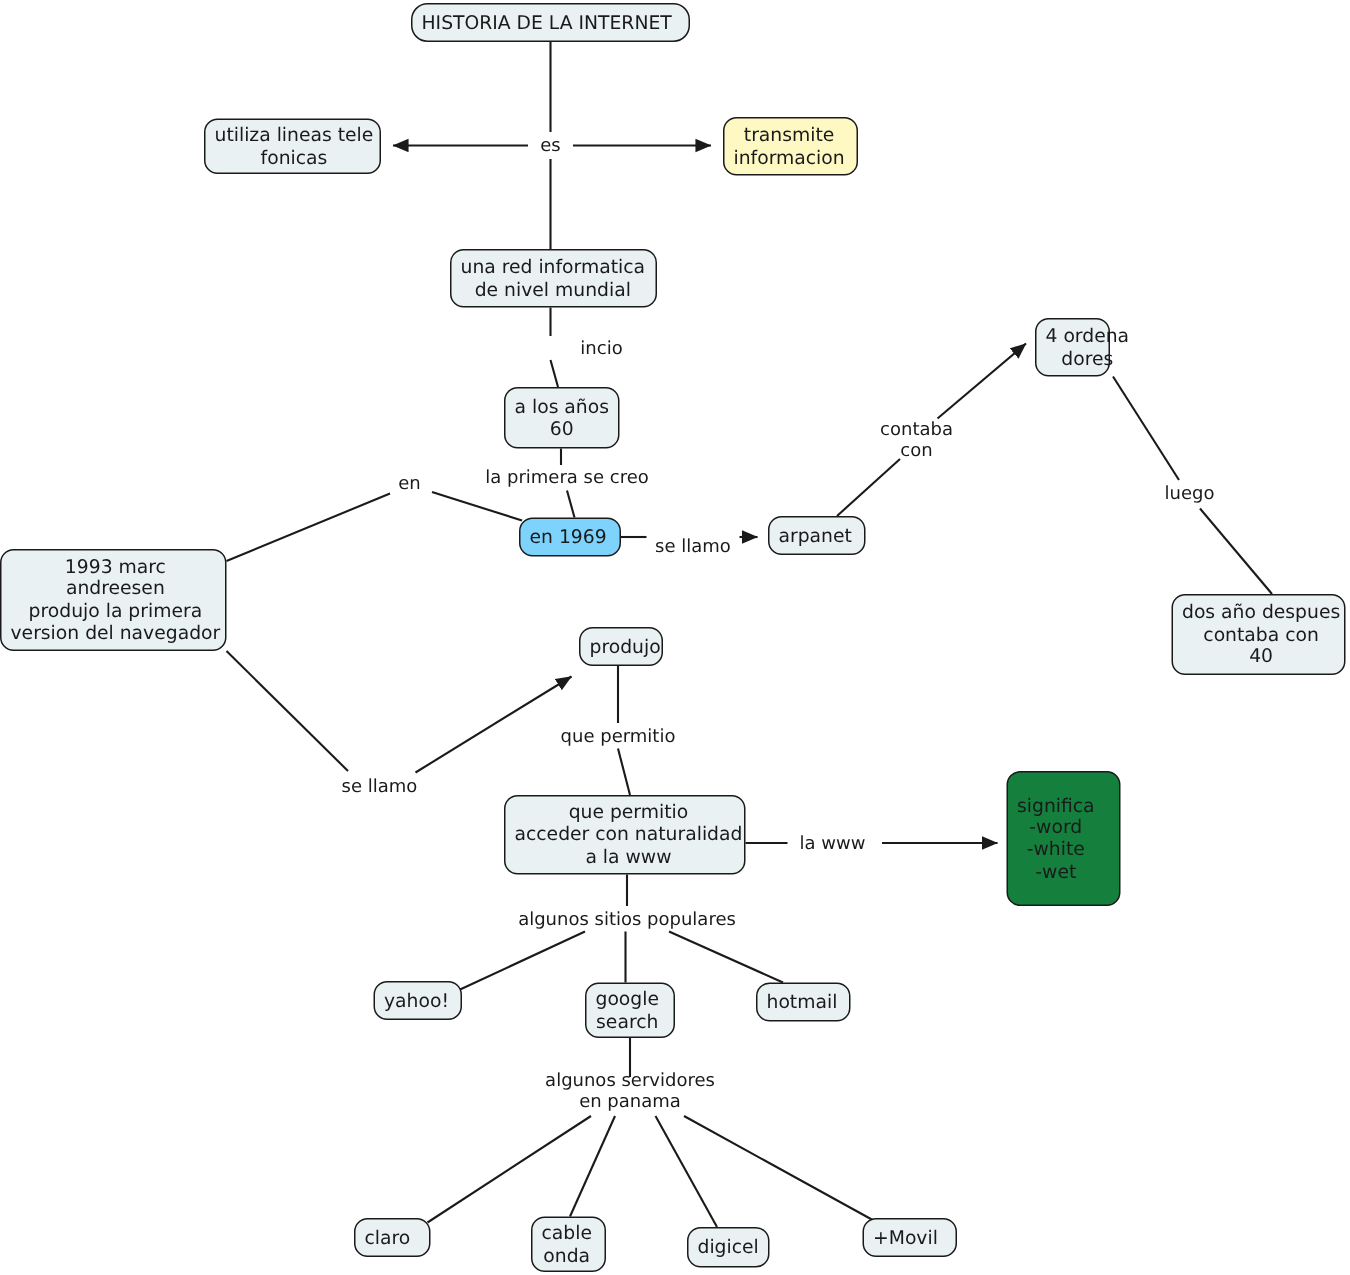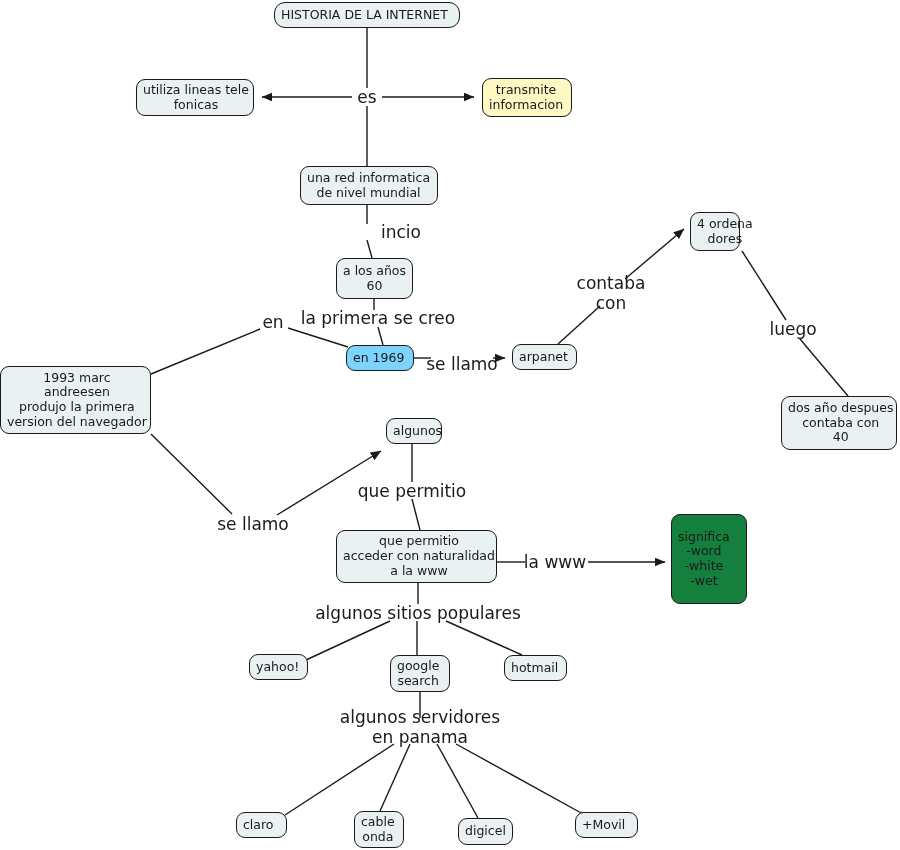--- a/index.html
+++ b/index.html
@@ -24,21 +24,21 @@
     text-align:center;
     line-height:1.18;
     font-size:12.5px;
     white-space:pre;
     padding:2px 6px;
     color:#1a1a1a;
   }
   .node.title-node{border-radius:11px;}
   .edge-label{
     position:absolute;
-    font-size:17px;
+    font-size:12px;
     line-height:1.18;
     white-space:pre;
     text-align:center;
     color:#1a1a1a;
     background:transparent;
     transform:translate(-50%,-50%);
   }
 </style>
 </head>
 <body>
@@ -100,21 +100,21 @@
       <div class="node" style="left: 512px; top: 344px; width: 65px; height: 26px; background: rgb(233, 241, 243); border-color: rgb(26, 26, 26);"><span>arpanet</span></div>
       <div class="node" style="left: 690px; top: 212px; width: 50px; height: 39px; background: rgb(233, 241, 243); border-color: rgb(26, 26, 26);"><span>4 ordena
 dores</span></div>
       <div class="node" style="left: 781px; top: 396px; width: 116px; height: 54px; background: rgb(233, 241, 243); border-color: rgb(26, 26, 26);"><span>dos año despues
 contaba con
 40</span></div>
       <div class="node" style="left: 0px; top: 366px; width: 151px; height: 68px; background: rgb(233, 241, 243); border-color: rgb(26, 26, 26);"><span>1993 marc
 andreesen
 produjo la primera
 version del navegador</span></div>
-      <div class="node" style="left: 386px; top: 418px; width: 56px; height: 26px; background: rgb(233, 241, 243); border-color: rgb(26, 26, 26);"><span>algunos</span></div>
+      <div class="node" style="left: 386px; top: 418px; width: 56px; height: 26px; background: rgb(233, 241, 243); border-color: rgb(26, 26, 26);"><span>produjo</span></div>
       <div class="node" style="left: 336px; top: 530px; width: 161px; height: 53px; background: rgb(233, 241, 243); border-color: rgb(26, 26, 26);"><span>que permitio
 acceder con naturalidad
 a la www</span></div>
       <div class="node" style="left: 671px; top: 514px; width: 76px; height: 90px; background: #15803d; border-color: rgb(26, 26, 26);"><span>significa
 -word
 -white
 -wet</span></div>
       <div class="node" style="left: 249px; top: 654px; width: 59px; height: 26px; background: rgb(233, 241, 243); border-color: rgb(26, 26, 26);"><span>yahoo!</span></div>
       <div class="node" style="left: 390px; top: 655px; width: 60px; height: 37px; background: rgb(233, 241, 243); border-color: rgb(26, 26, 26);"><span>google
 search</span></div>

